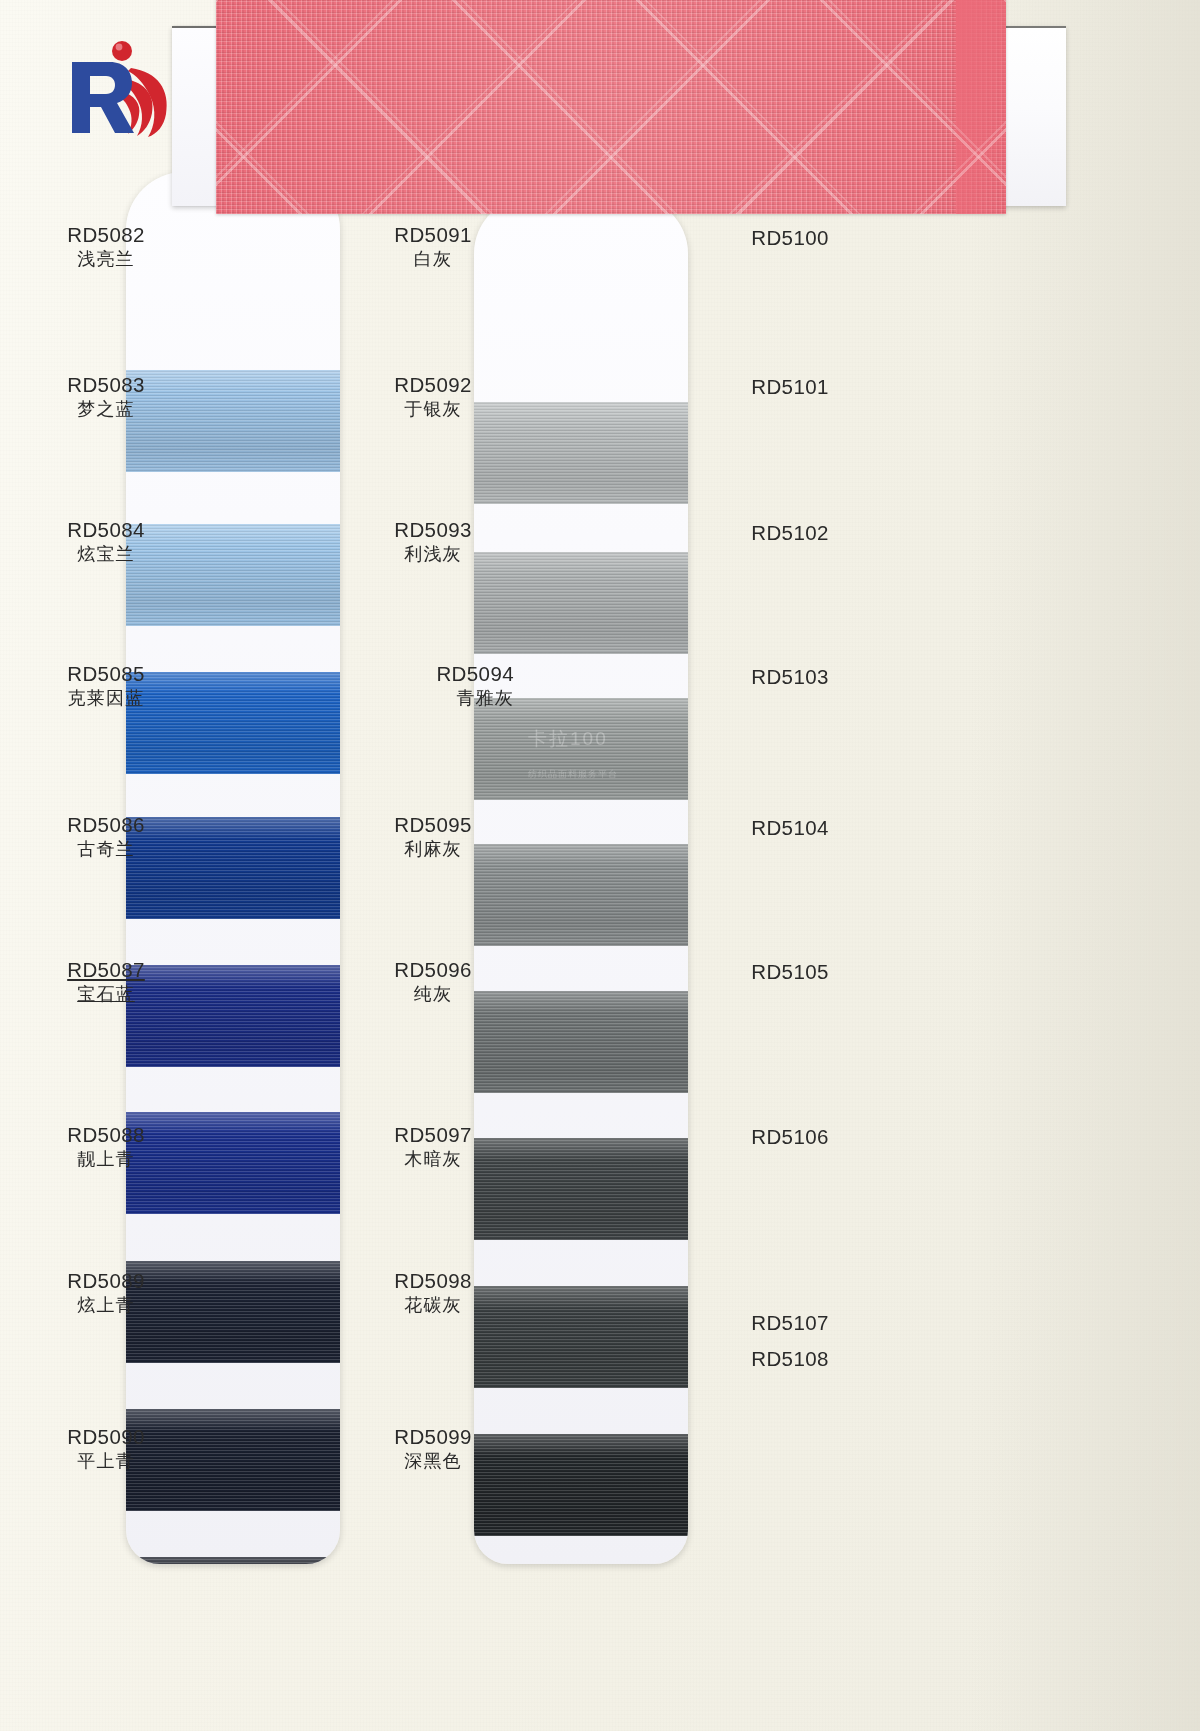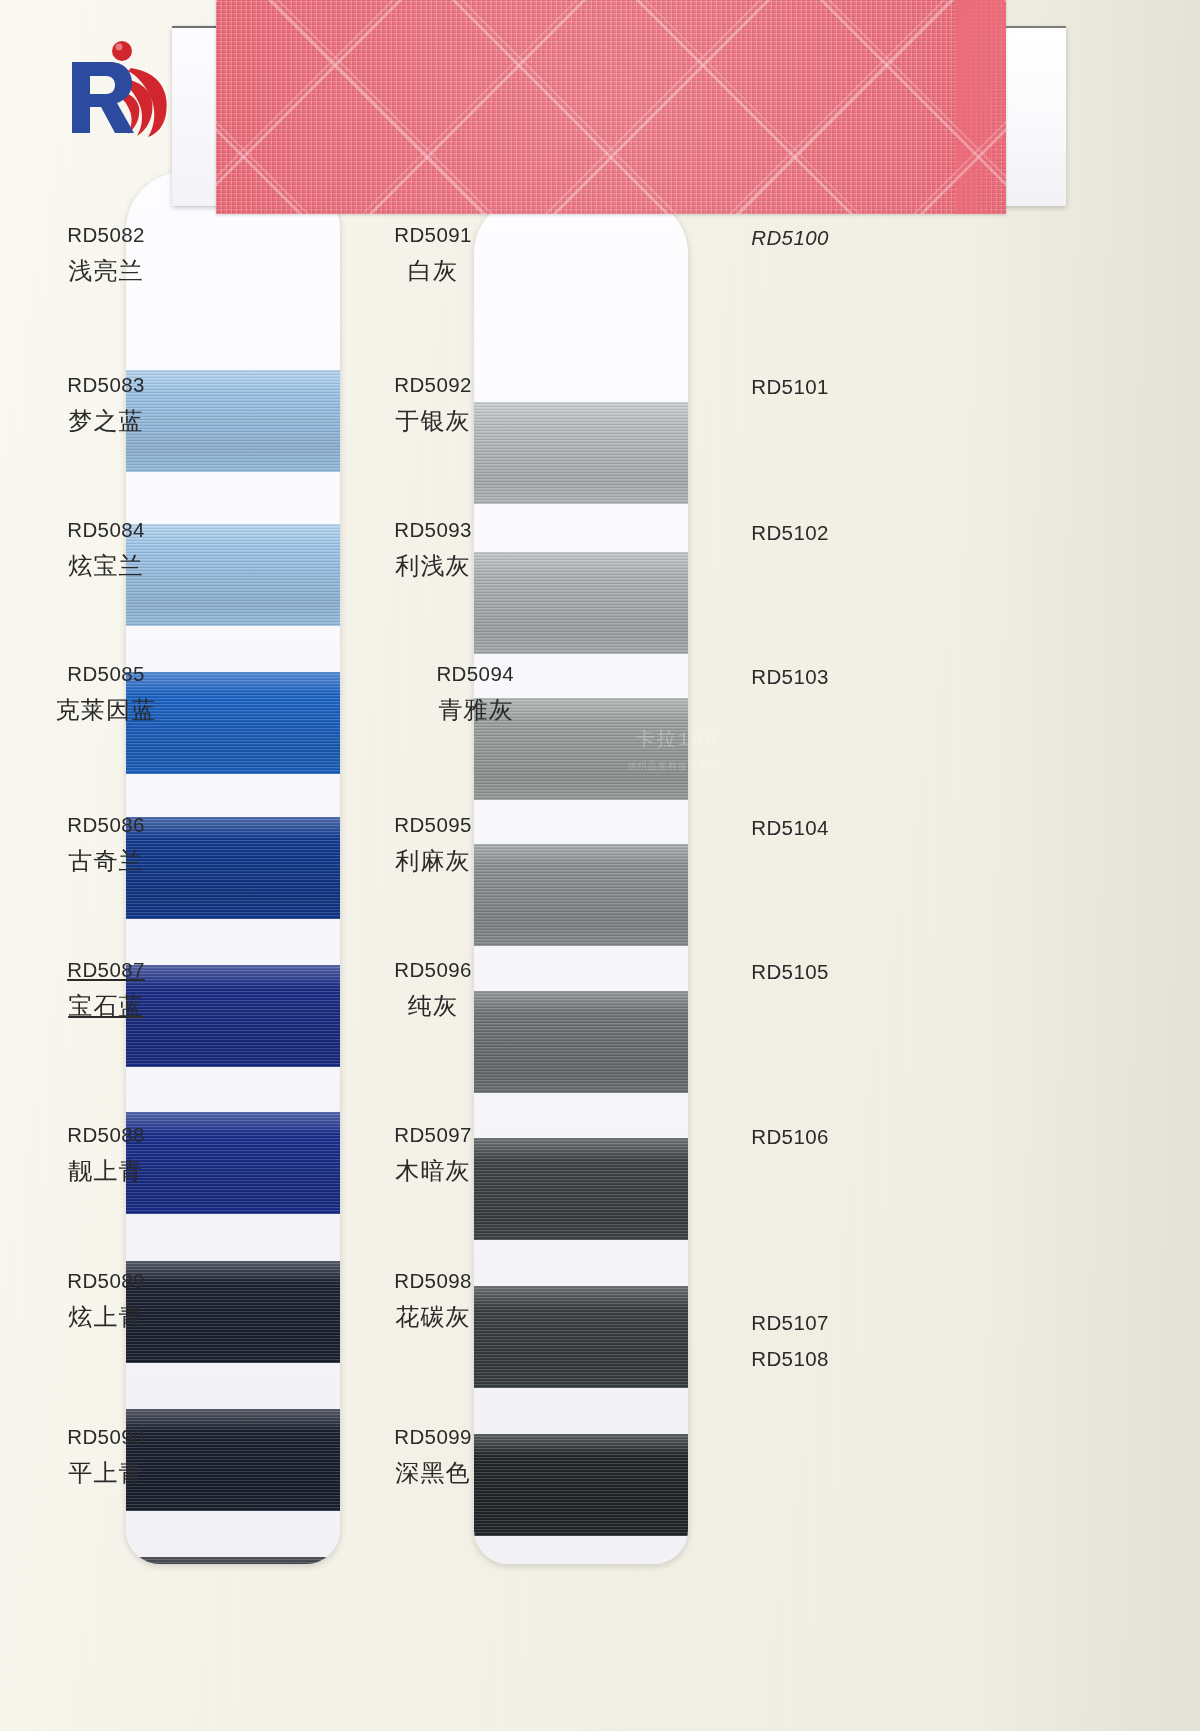--- a/index.html
+++ b/index.html
@@ -107,32 +107,32 @@
         rgba(255,255,255,0) 2px 3px);
   }
   .band .sheen{
     position:absolute;inset:0;
     background:linear-gradient(180deg,rgba(255,255,255,.26) 0%,rgba(255,255,255,0) 22%,rgba(0,0,0,.10) 78%,rgba(0,0,0,.04) 100%);
   }
 
   
   .label{position:absolute;z-index:15;text-align:center;color:#2a2a2a;line-height:1.28;}
   .label .code{font-size:20.5px;letter-spacing:.4px;white-space:nowrap;}
-  .label .name{font-size:24px;letter-spacing:1.2px;white-space:nowrap;margin-top:8px;}
+  .label .name{font-size:18px;letter-spacing:1.2px;white-space:nowrap;margin-top:0;}
   .col1-label{width:212px;left:0px;}
   .col2-label{width:162px;left:352px;}
   .col3-label{width:180px;left:700px;}
 
   
   .watermark{
     position:absolute;left:528px;top:726px;z-index:16;
     color:rgba(255,255,255,.28);font-size:19px;letter-spacing:2px;
-    text-align:right;width:190px;pointer-events:none;font-family:Liberation Mono, monospace;
-  }
-  .watermark .wm2{font-size:9px;letter-spacing:1px;display:block;margin-top:8px;opacity:.85;}
+    text-align:left;width:190px;pointer-events:none;
+  }
+  .watermark .wm2{font-size:9px;letter-spacing:1px;display:block;margin-top:16px;opacity:.85;}
 </style>
 </head>
 <body>
 
 <div class="paper-bg"></div>
 <div class="paper-noise"></div>
 <div class="right-shade"></div>
 
 <div class="logo">
   <svg viewBox="0 0 122 100" width="122" height="100" aria-hidden="true">
@@ -302,21 +302,21 @@
     <div class="label col2-label" style="top: 1268px;">
       <div class="code">RD5098</div>
       <div class="name">花碳灰</div>
     </div>
     <div class="label col2-label" style="top: 1424px;">
       <div class="code">RD5099</div>
       <div class="name">深黑色</div>
     </div>
   </div>
 <div id="labels3">
-    <div class="label col3-label" style="top: 225px; font-style: italic;">
+    <div class="label col3-label" style="top: 225px;">
       <div class="code">RD5100</div>
     </div>
     <div class="label col3-label" style="top: 374px;">
       <div class="code">RD5101</div>
     </div>
     <div class="label col3-label" style="top: 520px;">
       <div class="code">RD5102</div>
     </div>
     <div class="label col3-label" style="top: 664px;">
       <div class="code">RD5103</div>

